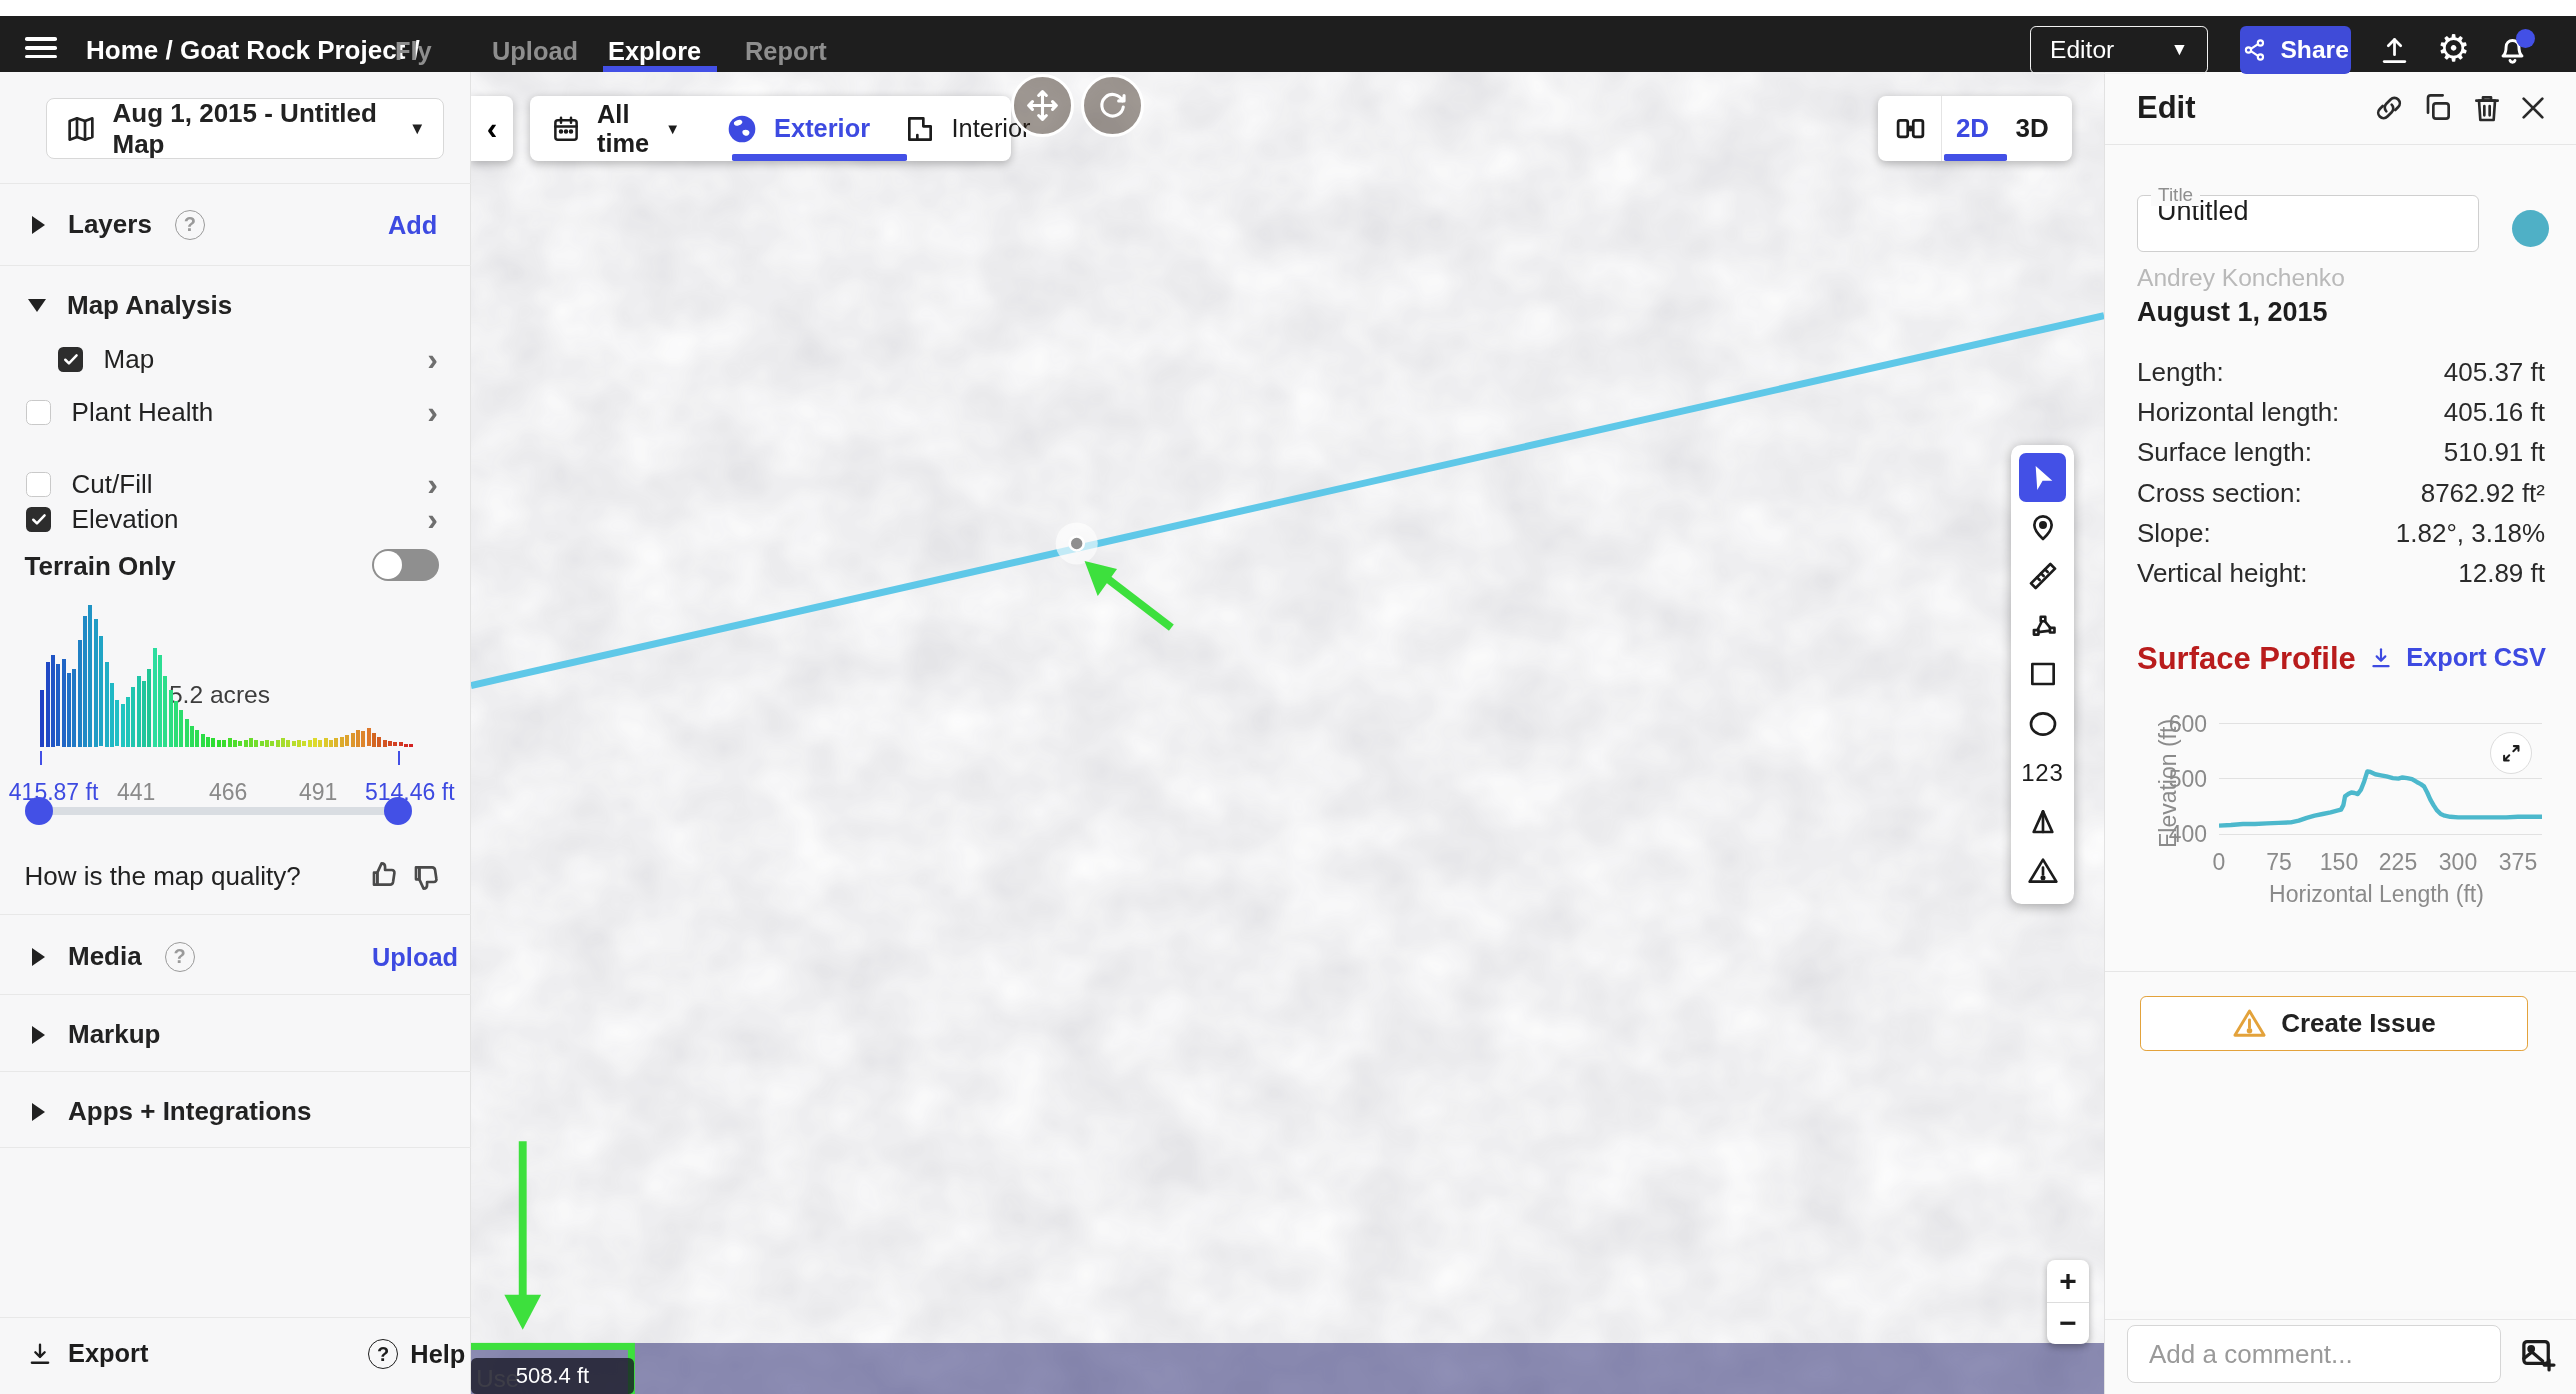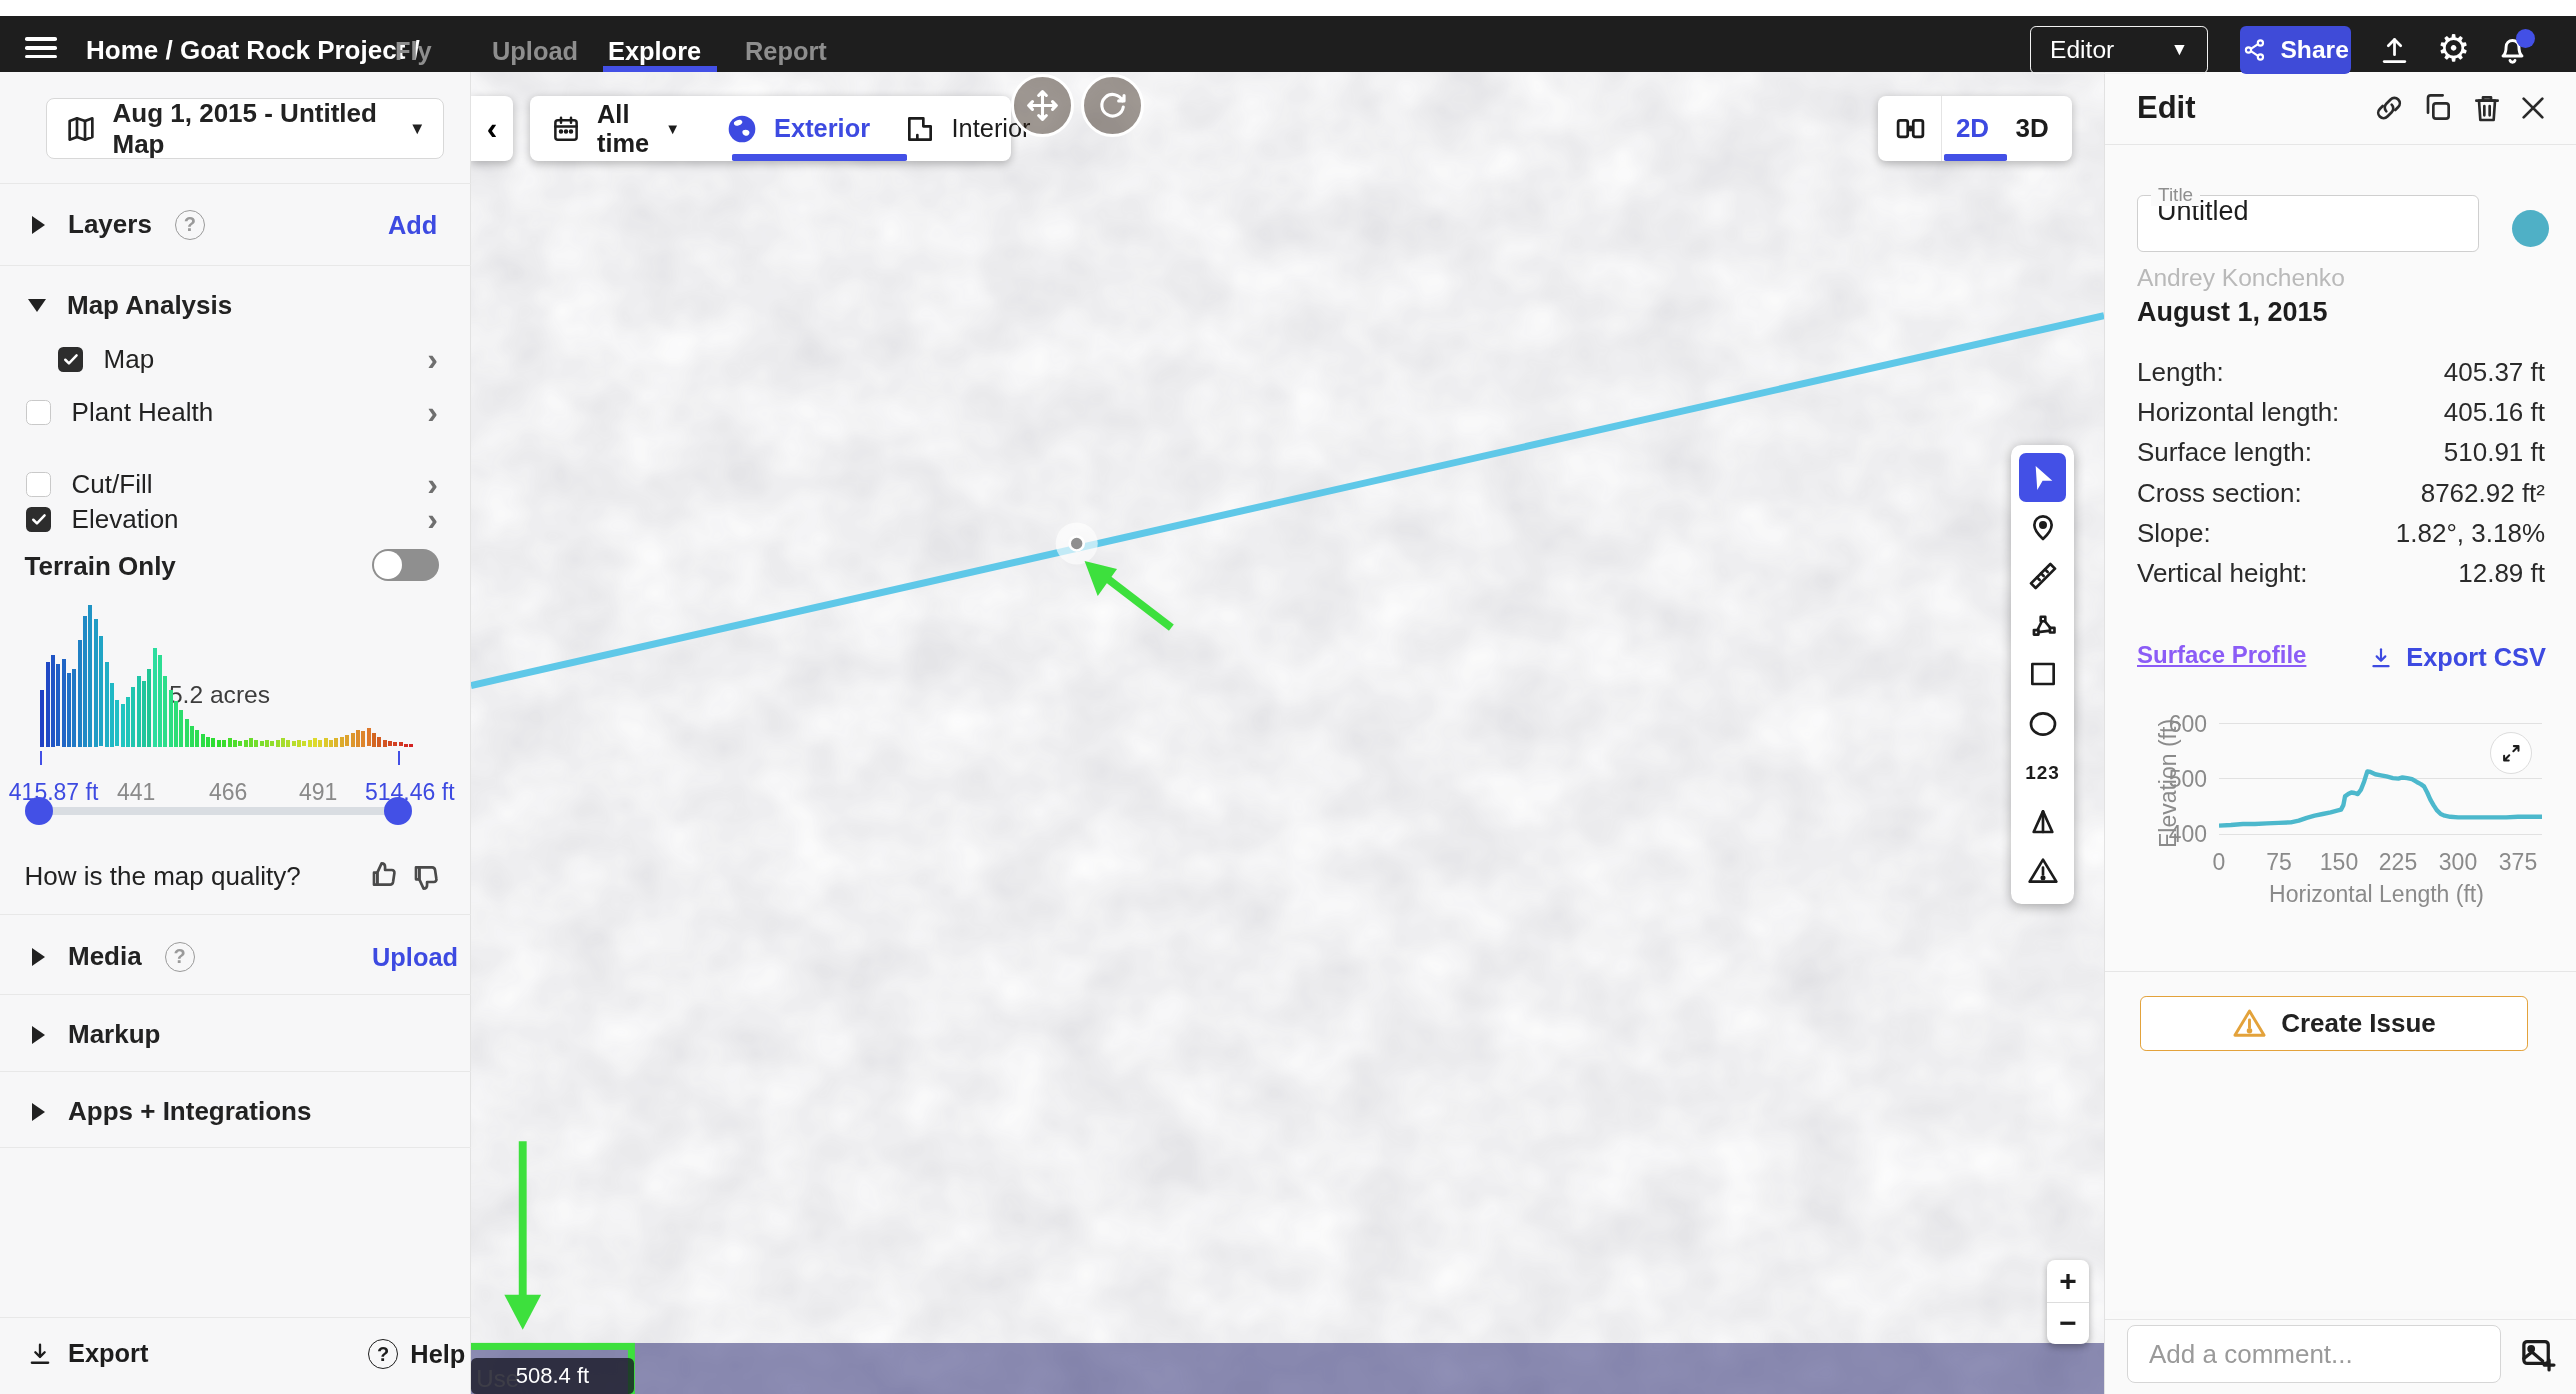--- a/index.html
+++ b/index.html
@@ -53,21 +53,21 @@
         #bcd express 0, #b8d466 48%, #7ecc90 56%, #57bdba 65%, #4b74d2 76%, #4347ba 88%, #3f3fb0 100%),
       #4043b4;
   }
   #map-darkstrip { position:absolute; left:0; top:1274px; width:1633px; height:51px; background:rgba(10,10,95,.45); }
   .mtool { position:absolute; background:#fff; border-radius:8px; box-shadow:0 2.6px 8.8px rgba(0,0,0,.25); display:flex; align-items:center; }
   .mtab-underline { position:absolute; height:7px; background:#4350e6; bottom:0; border-radius:1.8px; }
   .circle-btn { position:absolute; width:63px; height:63px; border-radius:50%; background:rgba(46,32,18,.45); border:3.5px solid #fff; color:#fff; display:flex; align-items:center; justify-content:center; }
   .palette { position:absolute; left:1540px; top:376px; width:63px; height:459px; background:#fff; border-radius:10.5px; box-shadow:0 2.6px 10.5px rgba(0,0,0,.3); display:flex; flex-direction:column; align-items:center; padding:8px 0; gap:0; }
   .ptool { width:47px; height:44px; display:flex; align-items:center; justify-content:center; color:#1c1c1c; border-radius:7px; flex:1 1 auto; }
   .ptool.sel { background:#4350e6; color:#fff; }
-  .pcount { font-size:19px; font-weight:bold; letter-spacing:0.9px; }
+  .pcount { font-size:24px; font-weight:normal; letter-spacing:0.9px; }
   .zoomctl { position:absolute; left:1576px; top:1191px; width:42px; height:84px; background:#fff; border-radius:8px; box-shadow:0 2.6px 7px rgba(0,0,0,.3); display:flex; flex-direction:column; }
   .zoomctl div { flex:1; display:flex; align-items:center; justify-content:center; font-size:30px; font-weight:bold; color:#1c1c1c; }
   .zoomctl .zin { border-bottom:0.9px solid #ddd; }
   #scale-tip { position:absolute; left:0px; top:1289px; width:163px; height:36px; background:rgba(22,22,34,.78); border-radius:5.3px; color:#fff; font-size:22px; display:flex; align-items:center; justify-content:center; }
   #use-txt { position:absolute; left:5.3px; top:1296px; color:#c9c9c9; font-size:24px; }
 
   
   #panel { position:absolute; left:2104px; top:69px; width:472px; height:1325px; background:#fafafa; border-left:0.9px solid #e2e2e2; z-index:30; }
   .p-title { font-size:31px; font-weight:bold; color:#1d1d1d; }
   .p-ic { color:#2a2a2a; }
@@ -502,21 +502,21 @@
         <div class="mrow" style="top: 449px;">
           <span>Slope:</span>
           <span>1.82°, 3.18%</span>
         </div>
         <div class="mrow" style="top: 489px;">
           <span>Vertical height:</span>
           <span>12.89 ft</span>
         </div>
       </div>
 
-    <div class="abs" style="left:32px; top:572px; font-size:24px; font-weight:bold; color:#8b5cf6;text-decoration:underline;">Surface Profile</div>
+    <div class="abs" style="left:32px; top:572px; font-size:31px; font-weight:bold; color:#b91c1c;">Surface Profile</div>
     <div class="abs" style="left:263px; top:574px; display:flex; align-items:center; gap:12.3px;">
       <span class="ic" style="width:26px;height:26px;color:#3d4ae1;"><svg viewBox="0 0 24 24" width="100%" height="100%" fill="none" stroke="currentColor" stroke-width="2" stroke-linecap="round" stroke-linejoin="round">
             <path d="M12 4v10"></path>
             <path d="M8 10.5l4 4 4-4"></path>
             <path d="M5 19.5h14"></path>
           </svg></span>
       <span style="font-size:25.4px; font-weight:bold; color:#3d4ae1;">Export CSV</span>
     </div>
 
     <div>

